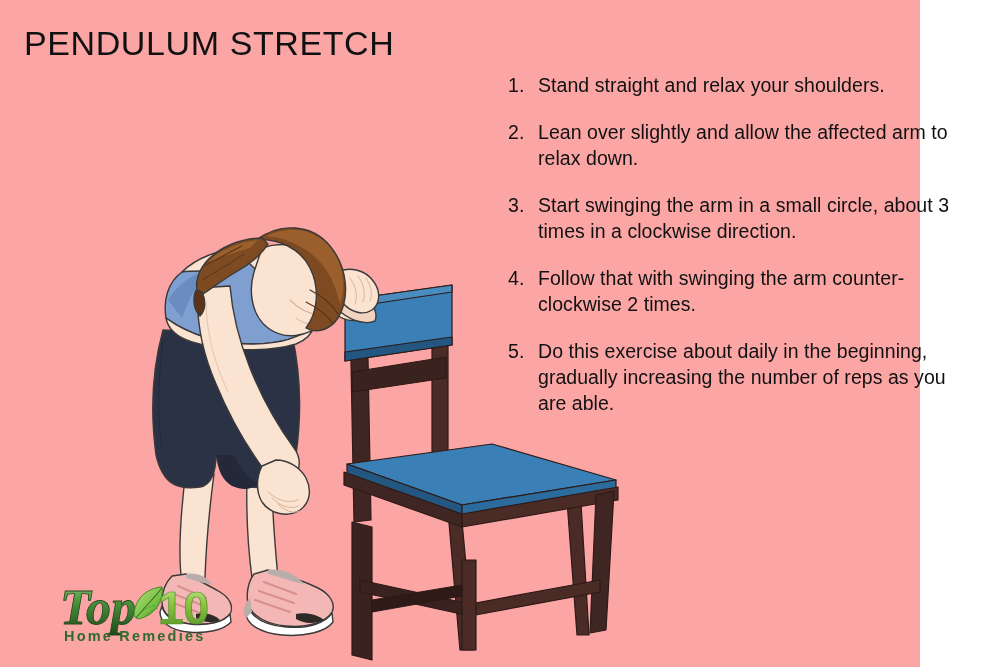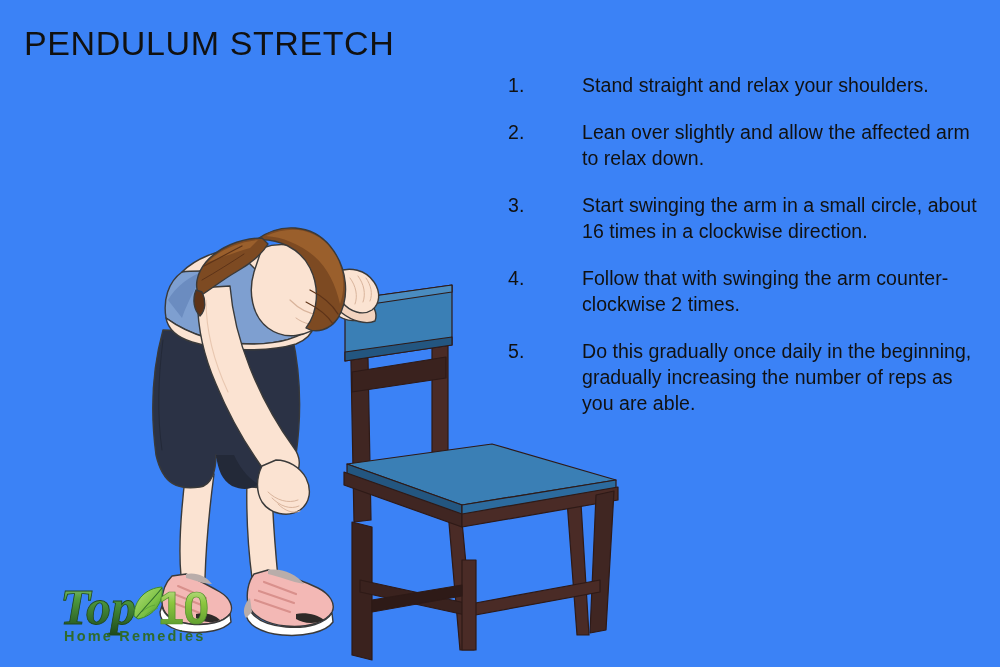--- a/index.html
+++ b/index.html
@@ -4,21 +4,21 @@
 <title>Pendulum Stretch</title>
 <style>
   html,body{margin:0;padding:0;}
   body{
     width:1000px;height:667px;
     background:#ffffff;
     font-family:"Liberation Sans", sans-serif;
     overflow:hidden;
     position:relative;
   }
-  .stage{position:relative;width:1000px;height:667px;background:#3b82f6;}
+  .stage{position:relative;width:920px;height:667px;background:#fca5a5;}
 
   
   .title{
     position:absolute;left:24px;top:24px;
     font-family:"Liberation Sans", sans-serif;
     font-size:34px;
     font-weight:400;
     letter-spacing:0.6px;
     color:#111111;
     white-space:nowrap;
@@ -38,21 +38,21 @@
     color:#111111;
     letter-spacing:0.05px;
   }
   .step:last-child{margin-bottom:0;}
   .step-num{
     position:absolute;left:0;top:0;
     font-size:19.5px;
     line-height:26px;
     color:#111111;
   }
-  .step-text{display:block;margin-left:44px;}
+  .step-text{display:block;}
 
   
   .illustration{
     position:absolute;left:0px;top:0px;
     width:700px;height:667px;
     pointer-events:none;
   }
   .illustration svg{display:block;}
 
   
@@ -249,31 +249,31 @@
       <span class="step-text">Stand straight and relax your shoulders.</span>
     </li>
 
     <li class="step">
       <span class="step-num">2.</span>
       <span class="step-text">Lean over slightly and allow the affected arm to relax down.</span>
     </li>
 
     <li class="step">
       <span class="step-num">3.</span>
-      <span class="step-text">Start swinging the arm in a small circle, about 16 times in a clockwise direction.</span>
+      <span class="step-text">Start swinging the arm in a small circle, about 3 times in a clockwise direction.</span>
     </li>
 
     <li class="step">
       <span class="step-num">4.</span>
       <span class="step-text">Follow that with swinging the arm counter-clockwise 2 times.</span>
     </li>
 
     <li class="step">
       <span class="step-num">5.</span>
-      <span class="step-text">Do this gradually once daily in the beginning, gradually increasing the number of reps as you are able.</span>
+      <span class="step-text">Do this exercise about daily in the beginning, gradually increasing the number of reps as you are able.</span>
     </li>
   </ol>
 
   <div class="logo">
     <svg width="180" height="72" viewBox="0 0 180 72" xmlns="http://www.w3.org/2000/svg">
       <defs>
         <linearGradient id="gTop" x1="0" y1="0" x2="0" y2="1">
           <stop offset="0%" stop-color="#9fd08a"></stop>
           <stop offset="35%" stop-color="#4f9b3f"></stop>
           <stop offset="100%" stop-color="#1d4a1b"></stop>

